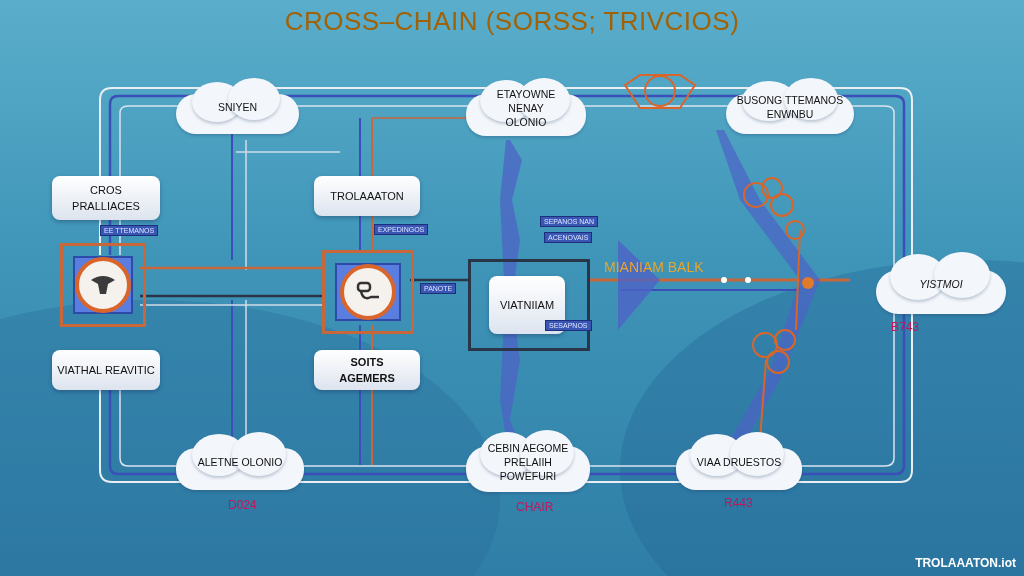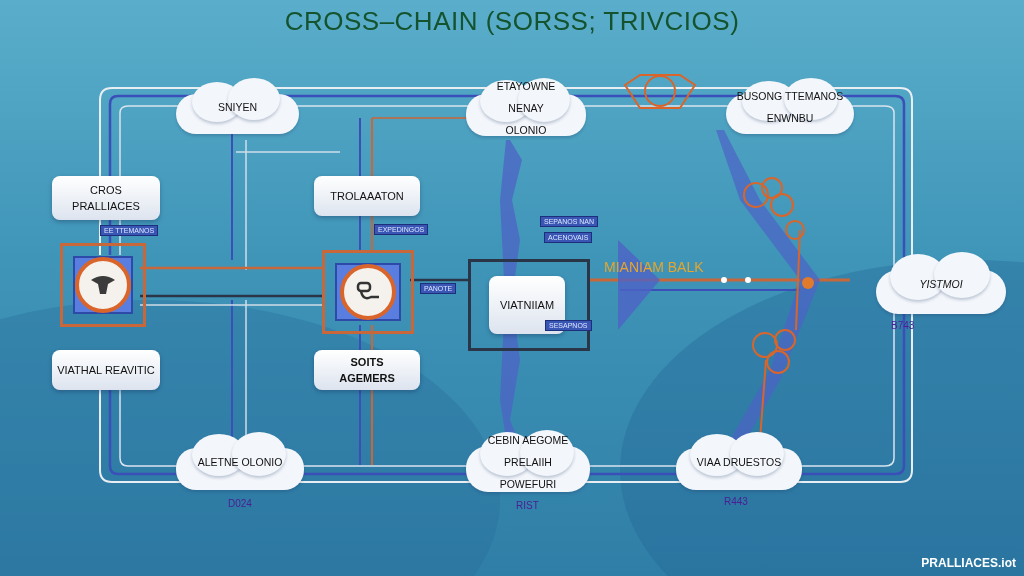--- a/index.html
+++ b/index.html
@@ -1,33 +1,33 @@
 <!DOCTYPE html>
 <html><head>
 <meta charset="utf-8">
 <style>
   html,body{margin:0;padding:0;}
   body{width:1024px;height:576px;overflow:hidden;position:relative;
     font-family:"Liberation Sans",sans-serif;
     background:linear-gradient(180deg,#5aaecb 0%,#3f95b8 45%,#2f7ea7 100%);}
   .hill{position:absolute;border-radius:50%;}
   .title{position:absolute;left:0;top:6px;width:1024px;text-align:center;
-    font-size:26px;color:#14532d;letter-spacing:0.5px;}
+    font-size:26px;color:#a16207;letter-spacing:0.5px;}
   svg.wires{position:absolute;left:0;top:0;}
   .cloud{position:absolute;}
   .cloud .puff{position:absolute;background:#f3f6fb;border-radius:50%;
     box-shadow:0 2px 3px rgba(30,60,100,0.25);}
   .cloud .label{position:absolute;left:0;top:0;width:100%;height:100%;display:flex;
     align-items:center;justify-content:center;text-align:center;font-size:10.5px;
-    color:#111;line-height:22px;z-index:2;white-space:pre-line;}
+    color:#111;line-height:14px;z-index:2;white-space:pre-line;}
   .plate{position:absolute;background:linear-gradient(180deg,#ffffff,#dde4ef);
     border-radius:8px;box-shadow:0 2px 4px rgba(20,40,80,0.35);display:flex;
     align-items:center;justify-content:center;text-align:center;font-size:11px;
     color:#111;line-height:16px;white-space:pre-line;}
-  .caption{position:absolute;font-size:10px;color:#4c1d95;}
+  .caption{position:absolute;font-size:12px;color:#be185d;}
   .tag{position:absolute;background:#3a56b5;color:#dfe8ff;font-size:7px;
     padding:1px 3px;border:1px solid #1d2f7a;}
   .hub{position:absolute;border:3px solid #c8673a;}
   .hub .inner{position:absolute;left:10px;top:10px;right:10px;bottom:10px;background:#5a7ee0;
     border:2px solid #2d4aa8;}
   .hub .ring{position:absolute;width:48px;height:48px;border-radius:50%;background:#f5f1ec;
     border:4px solid #d9652b;left:50%;top:50%;transform:translate(-50%,-50%);
     display:flex;align-items:center;justify-content:center;}
   .centerbox{position:absolute;border:3px solid #2a3548;}
   .centerbox .plate{position:absolute;}
@@ -127,21 +127,21 @@
 <div class="caption" style="left:228px;top:498px;">D024</div>
 
 <div class="cloud" style="left:462px;top:430px;width:132px;height:64px;">
   <div class="puff" style="left:4px;top:16px;width:124px;height:46px;border-radius:22px;"></div>
   <div class="puff" style="left:18px;top:2px;width:54px;height:44px;"></div>
   <div class="puff" style="left:58px;top:0px;width:54px;height:46px;"></div>
   <div class="label">CEBIN AEGOME
 PRELAIIH
 POWEFURI</div>
 </div>
-<div class="caption" style="left:516px;top:500px;">RIST</div>
+<div class="caption" style="left:516px;top:500px;">CHAIR</div>
 
 <div class="cloud" style="left:672px;top:432px;width:134px;height:60px;">
   <div class="puff" style="left:4px;top:16px;width:126px;height:42px;border-radius:20px;"></div>
   <div class="puff" style="left:18px;top:2px;width:54px;height:42px;"></div>
   <div class="puff" style="left:58px;top:0px;width:54px;height:44px;"></div>
   <div class="label">VIAA DRUESTOS</div>
 </div>
 <div class="caption" style="left:724px;top:496px;">R443</div>
 
 <div class="plate" style="left:52px;top:176px;width:108px;height:44px;">CROS
@@ -174,13 +174,13 @@
 
 <div class="tag" style="left:540px;top:216px;">SEPANOS NAN</div>
 <div class="tag" style="left:544px;top:232px;">ACENOVAIS</div>
 <div class="centerbox" style="left:468px;top:236px;width:116px;height:86px;margin-top:23px;">
   <div class="plate" style="left:18px;top:14px;width:76px;height:58px;">VIATNIIAM</div>
 </div>
 <div class="tag" style="left:545px;top:320px;">SESAPNOS</div>
 
 <div class="balk" style="left:604px;top:259px;">MIANIAM BALK</div>
 
-<div class="watermark">PRALLIACES.iot</div>
+<div class="watermark">TROLAAATON.iot</div>
 
 </body></html>

